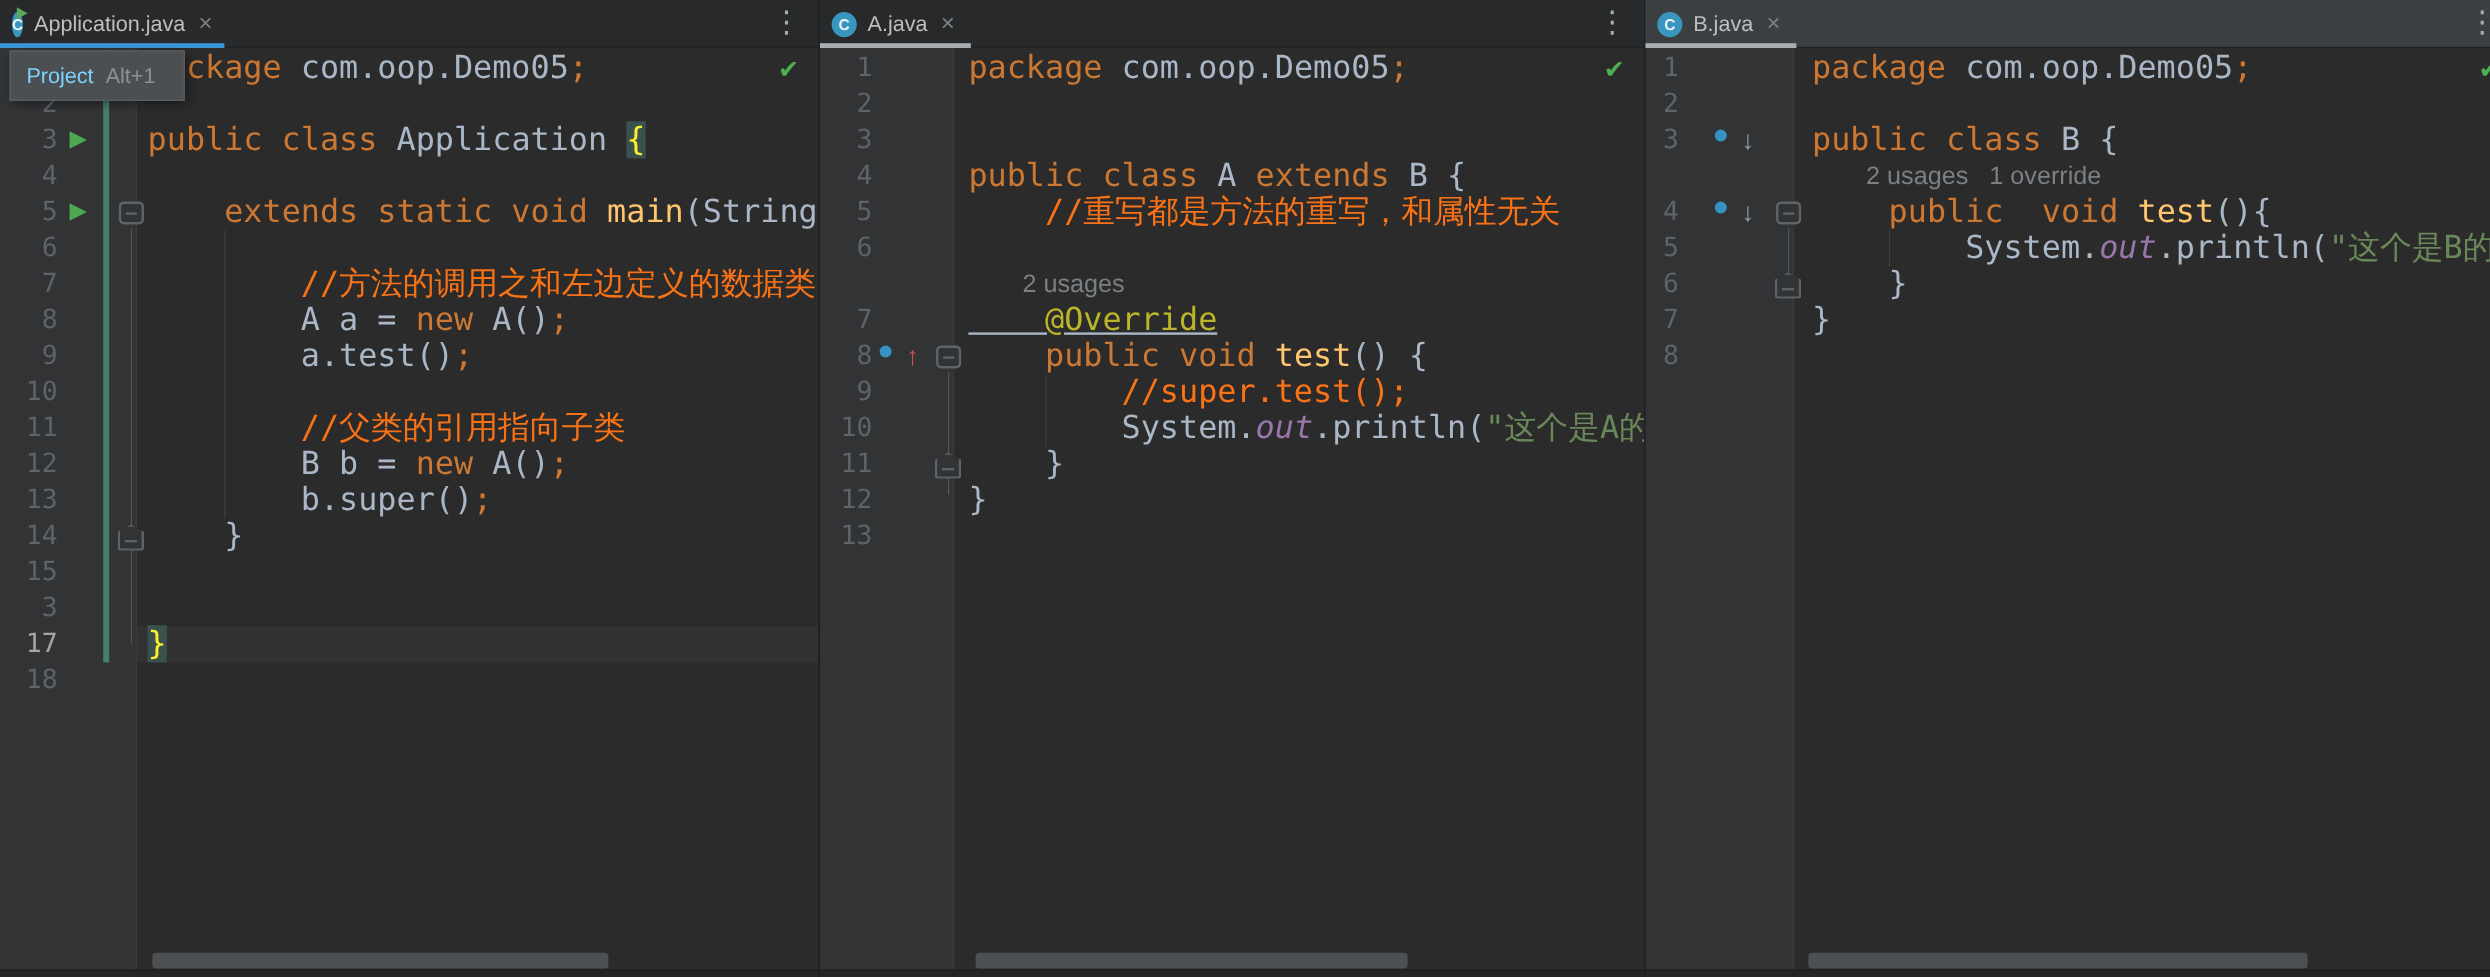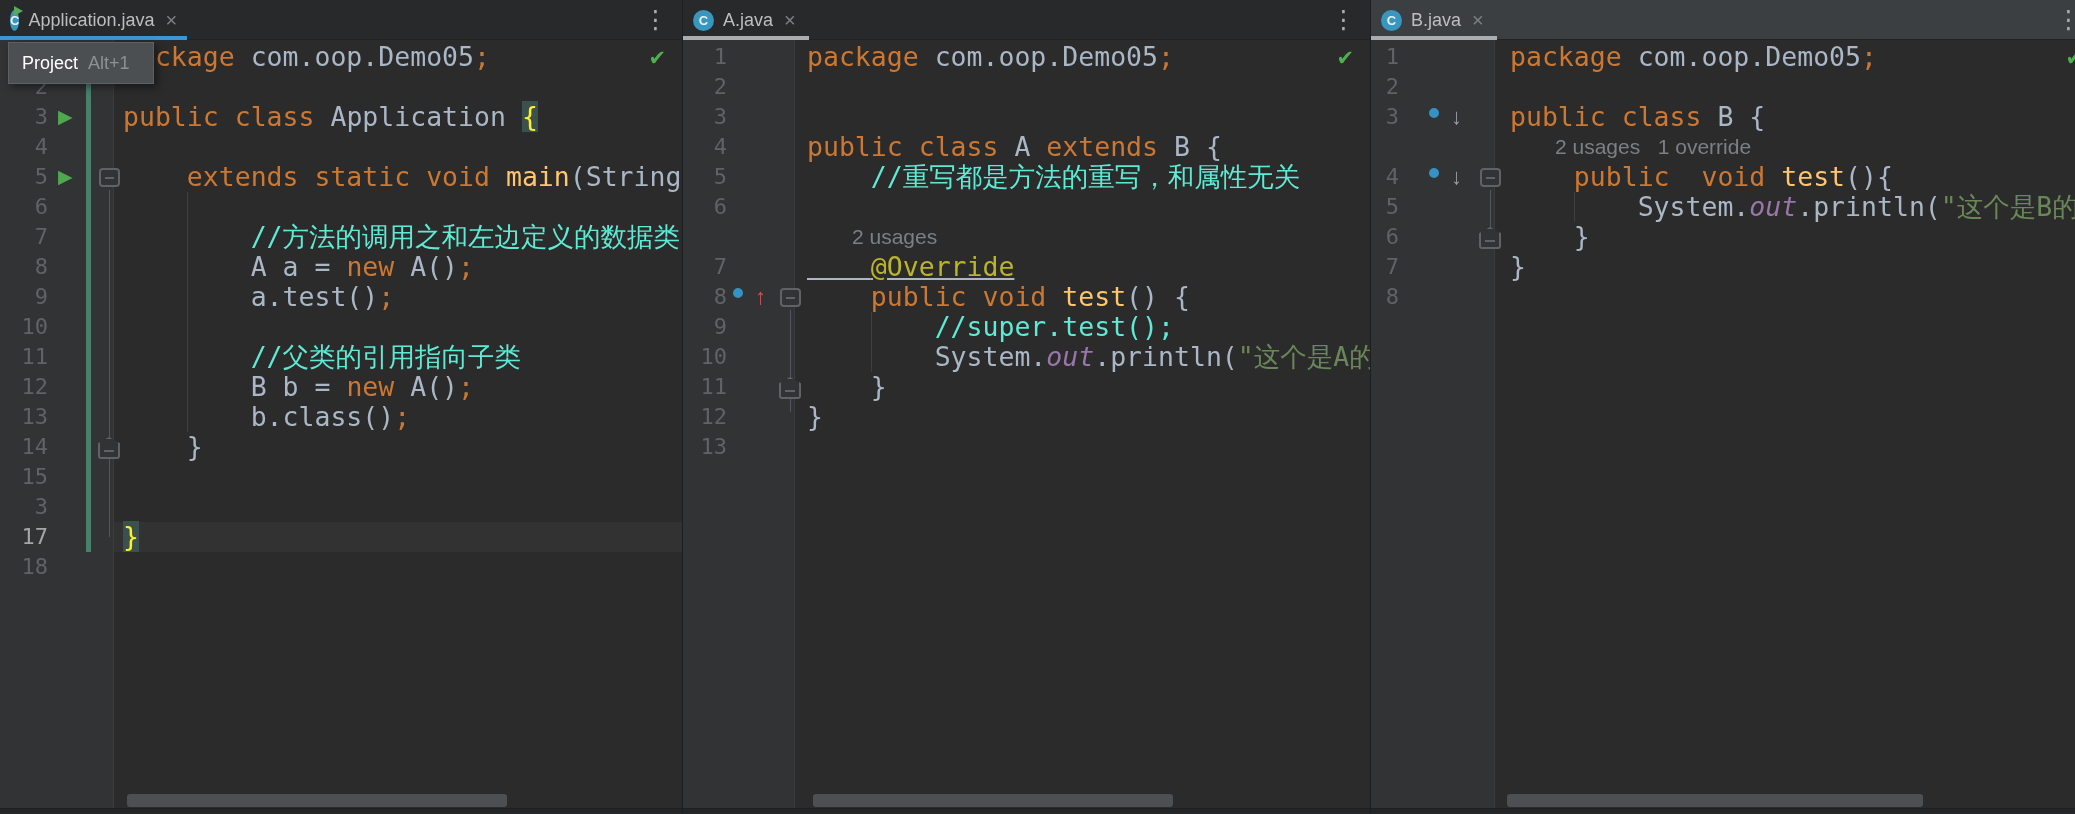--- a/index.html
+++ b/index.html
@@ -26,21 +26,21 @@
   .editor { position:absolute; left:0; right:0; top:40px; bottom:0; overflow:hidden; }
   .gutter { position:absolute; left:0; top:0; bottom:0; background:#313335; border-right:1px solid #3a3d40; }
   .curline { position:absolute; height:30px; background:#323232; }
   .row { position:absolute; height:30px; left:0; right:0; }
   .lnum { position:absolute; top:0; height:30px; line-height:30px; text-align:right;
     font-family:"DejaVu Sans Mono",monospace; font-size:22px; color:#606366; }
   .lnum.cur { color:#A4A6A8; }
   .code { position:absolute; top:0; height:30px; line-height:30px; white-space:pre;
     font-family:"DejaVu Sans Mono",monospace; font-size:26.5px; color:#A9B7C6; }
   .seg-kw { color:#CC7832; } .seg-id { color:#A9B7C6; } .seg-m { color:#FFC66D; }
-  .seg-cm { color:#5eead4; } .seg-str { color:#6A8759; } .seg-ann { color:#BBB529; }
+  .seg-cm { color:#f97316; } .seg-str { color:#6A8759; } .seg-ann { color:#BBB529; }
   .seg-sf { color:#9876AA; font-style:italic; } .seg-semi { color:#CC7832; }
   .seg-brace { color:#FFEF28; background:#3B514D; }
   .inlay { position:absolute; top:0; height:30px; line-height:30px; font-size:21px; color:#7B8085; white-space:pre; }
 
   .vcs-bar { position:absolute; background:#47806B; width:5px; }
   .indent-guide { position:absolute; width:1px; background:#3d4042; }
   .fold-line { position:absolute; width:1px; background:#53565a; }
   .run-icon { position:absolute; color:#4FA74F; font-size:19px; line-height:30px; cursor:pointer; }
   .ovr-circle { position:absolute; width:9px; height:9px; background:#E8F2F8; border:5px solid #3592C2; border-radius:50%; cursor:pointer; }
   .ovr-arrow { position:absolute; font-size:22px; font-weight:bold; line-height:30px; cursor:pointer; }
@@ -51,21 +51,21 @@
     clip-path:polygon(50% 0, 100% 28%, 100% 100%, 0 100%, 0 28%); }
   .fold-end::after { content:""; position:absolute; left:4px; right:4px; top:11px; height:2px; background:#5F6366; }
 
   .check { position:absolute; top:46px; color:#4CB04F; font-size:21px; font-weight:bold; z-index:4; cursor:pointer; }
   .hthumb { position:absolute; top:794px; height:13px; background:#4D5052; border-radius:3px; z-index:5; cursor:pointer; }
   .bottom-strip { position:absolute; left:0; right:0; top:808px; height:6px; background:#232527; border-top:1px solid #1d1f20; z-index:5; }
 
   #tooltip { position:absolute; left:8px; top:42px; width:146px; height:42px; z-index:9;
     background:#4B4F52; border:1px solid #5E6164; box-shadow:3px 3px 8px rgba(0,0,0,.45);
     display:flex; align-items:center; padding-left:13px; gap:10px; font-size:18px; }
-  #tooltip .tt-label { color:#ffffff; }
+  #tooltip .tt-label { color:#7dd3fc; }
   #tooltip .tt-key { color:#8E9193; }
 </style>
 </head>
 <body>
 
 <div id="app">
   <div id="panes-root">
       <div class="pane" style="left: 0px; width: 682px;">
         <div class="tabbar" style="background: rgb(39, 41, 42);">
           <div class="tab" style="width: 187px; background: rgb(39, 41, 42);">
@@ -128,21 +128,21 @@
           <div class="row" style="top: 302px;">
             <span class="lnum" style="width: 48px; left: 0px;">11</span>
             <pre class="code" style="left: 123px;"><span class="seg-cm">        //父类的引用指向子类</span></pre>
           </div>
           <div class="row" style="top: 332px;">
             <span class="lnum" style="width: 48px; left: 0px;">12</span>
             <pre class="code" style="left: 123px;"><span class="seg-id">        B b = </span><span class="seg-kw">new</span><span class="seg-id"> A()</span><span class="seg-semi">;</span></pre>
           </div>
           <div class="row" style="top: 362px;">
             <span class="lnum" style="width: 48px; left: 0px;">13</span>
-            <pre class="code" style="left: 123px;"><span class="seg-id">        b.class()</span><span class="seg-semi">;</span></pre>
+            <pre class="code" style="left: 123px;"><span class="seg-id">        b.super()</span><span class="seg-semi">;</span></pre>
           </div>
           <div class="row" style="top: 392px;">
             <span class="lnum" style="width: 48px; left: 0px;">14</span>
             <span class="fold-end" style="left: 98px; top: 5px;"></span>
             <pre class="code" style="left: 123px;"><span class="seg-id">    }</span></pre>
           </div>
           <div class="row" style="top: 422px;">
             <span class="lnum" style="width: 48px; left: 0px;">15</span>
             <pre class="code" style="left: 123px;"></pre>
           </div>

